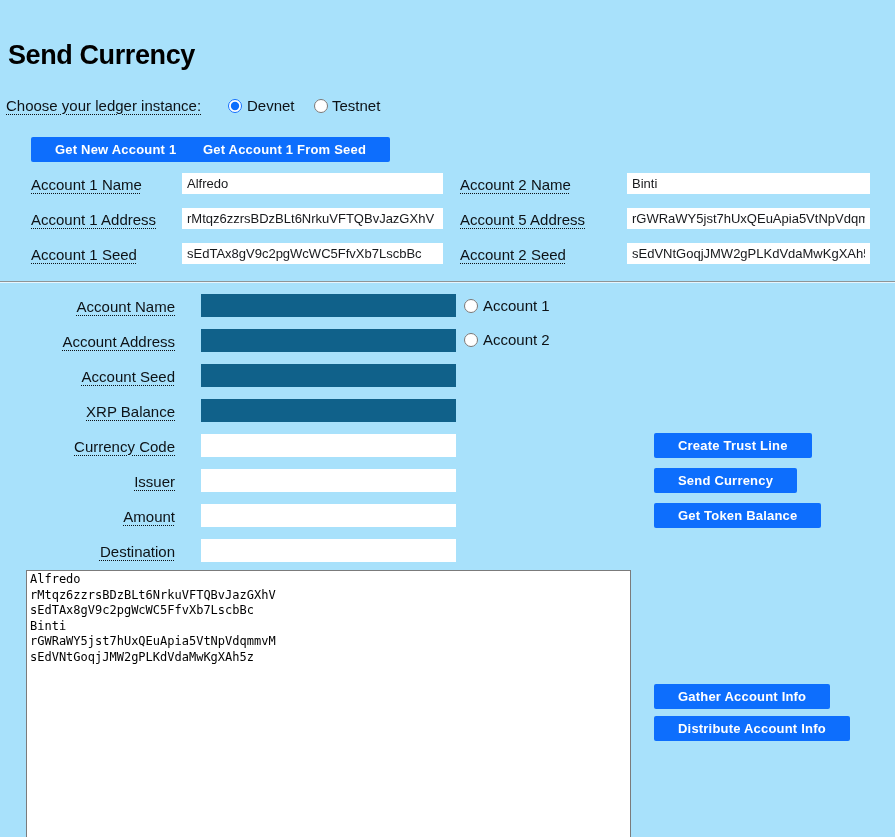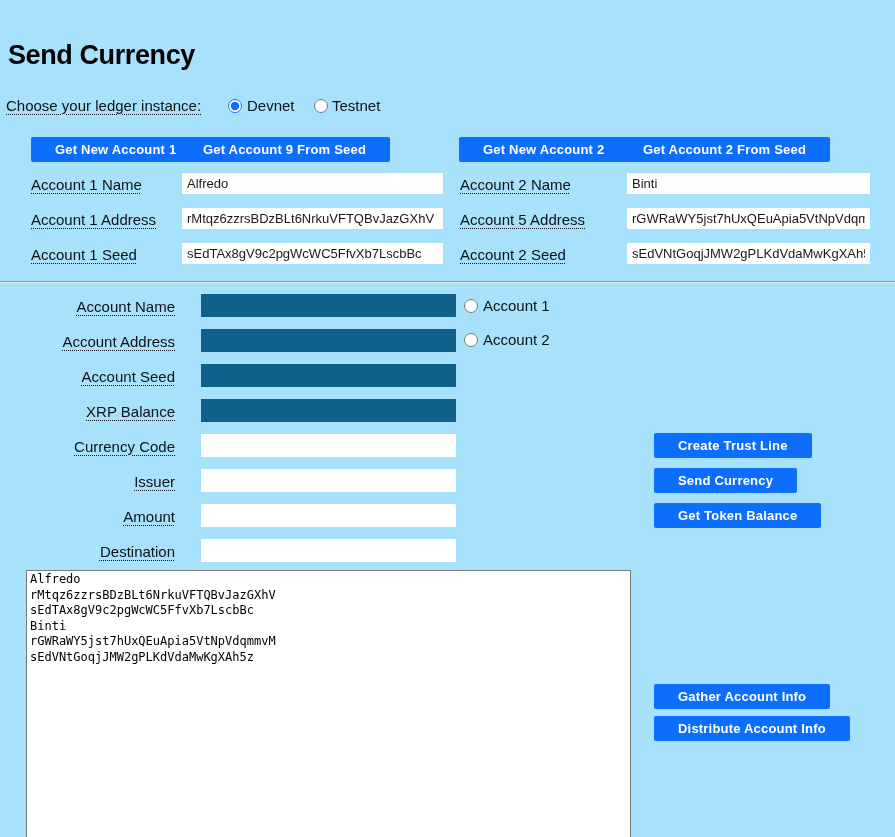--- a/index.html
+++ b/index.html
@@ -115,23 +115,21 @@
 
   <h1 class="title">Send Currency</h1>
 
   <span class="label" style="left:6px; top:61px;">Choose your ledger instance:</span>
   <input type="radio" name="ledger" style="left: 228px; top: 63px;" checked="checked">
   <span class="plain-label" style="left:247px; top:61px;">Devnet</span>
   <input type="radio" name="ledger" style="left: 314px; top: 63px;">
   <span class="plain-label" style="left:332px; top:61px;">Testnet</span>
 
   <button class="btn" style="left:31px; top:101px;">Get New Account 1</button>
-  <button class="btn" style="left:179px; top:101px;">Get Account 9 From Seed</button>
-  <button class="btn" style="left:459px; top:101px;">Get New Account 2</button>
-  <button class="btn" style="left:619px; top:101px;">Get Account 2 From Seed</button>
+  <button class="btn" style="left:179px; top:101px;">Get Account 1 From Seed</button>
 
   <span class="label" style="left:31px; top:140px;">Account 1 Name</span>
   <input class="field f-top" style="left: 182px; top: 137px;" value="Alfredo">
   <span class="label" style="left:31px; top:175px;">Account 1 Address</span>
   <input class="field f-top" style="left: 182px; top: 172px;" value="rMtqz6zzrsBDzBLt6NrkuVFTQBvJazGXhV">
   <span class="label" style="left:31px; top:210px;">Account 1 Seed</span>
   <input class="field f-top" style="left: 182px; top: 207px;" value="sEdTAx8gV9c2pgWcWC5FfvXb7LscbBc">
 
   <span class="label" style="left:460px; top:140px;">Account 2 Name</span>
   <input class="field f-top2" style="left: 627px; top: 137px;" value="Binti">

